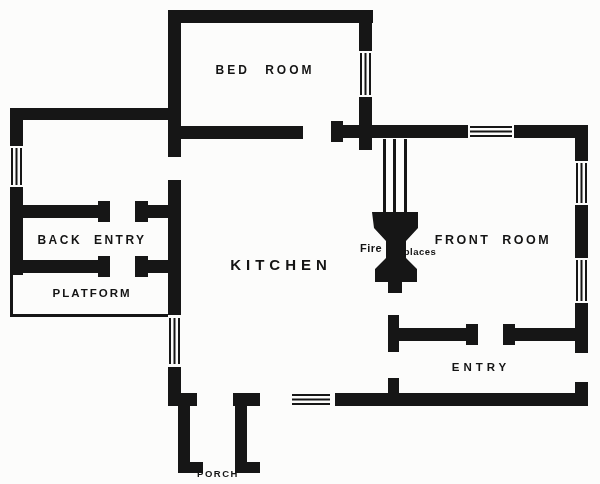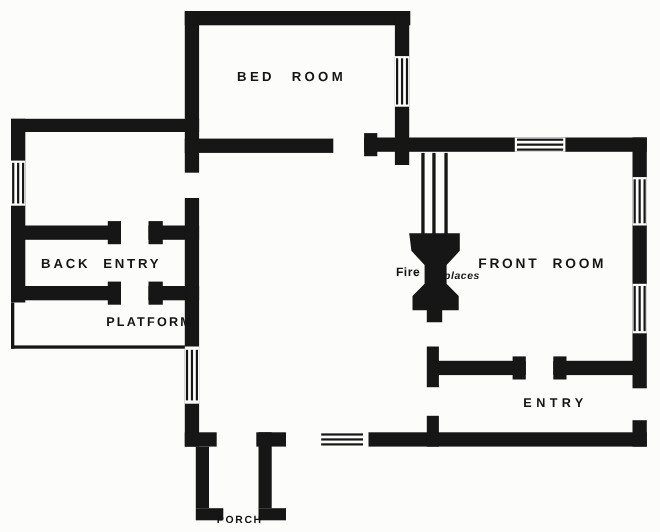--- a/index.html
+++ b/index.html
@@ -10,27 +10,27 @@
   }
   #plan-svg{position:absolute;left:0;top:0;}
   .room-label{
     position:absolute;transform:translate(-50%,-50%);
     font-weight:bold;color:#141414;white-space:nowrap;
     letter-spacing:2.5px;word-spacing:6px;font-size:12px;
   }
   .lbl-bed{left:265px;top:70px;letter-spacing:3px;word-spacing:9px;}
   .lbl-backroom{left:88px;top:166px;}
   .lbl-backentry{left:92px;top:240px;}
-  .lbl-platform{left:92px;top:293px;font-size:11.5px;letter-spacing:2px;margin-left:44px;}
+  .lbl-platform{left:92px;top:293px;font-size:11.5px;letter-spacing:2px;}
   .lbl-kitchen{left:281px;top:264px;font-size:15px;letter-spacing:5px;}
   .lbl-front{left:493px;top:240px;font-size:12.5px;}
-  .lbl-entry{left:505px;top:367px;font-size:11.5px;letter-spacing:4px;}
+  .lbl-entry{left:481px;top:367px;font-size:11.5px;letter-spacing:4px;}
   .lbl-porch{left:218px;top:437px;font-size:9.5px;letter-spacing:1.5px;margin-top:36px;}
   .lbl-fire{left:371px;top:248px;font-size:11px;letter-spacing:.5px;}
-  .lbl-places{left:420px;top:251px;font-size:9.5px;letter-spacing:.5px;font-style:italic;}
+  .lbl-places{left:420px;top:251px;font-size:9.5px;letter-spacing:.5px;}
 </style>
 </head>
 <body>
 
 <div id="stage">
 
   <svg id="plan-svg" width="600" height="484" viewBox="0 0 600 484">
 
     <g fill="#161616">
 
@@ -139,19 +139,20 @@
         <rect x="292" y="394" width="38" height="2" fill="#161616"></rect>
         <rect x="292" y="398.5" width="38" height="2" fill="#161616"></rect>
         <rect x="292" y="403" width="38" height="2" fill="#161616"></rect>
       </g>
     </g>
   </svg>
 
   <div class="room-label lbl-bed">BED ROOM</div>
   <div class="room-label lbl-backentry">BACK ENTRY</div>
   <div class="room-label lbl-platform">PLATFORM</div>
+  <div class="room-label lbl-kitchen">KITCHEN</div>
   <div class="room-label lbl-front">FRONT ROOM</div>
   <div class="room-label lbl-entry">ENTRY</div>
   <div class="room-label lbl-porch">PORCH</div>
   <div class="room-label lbl-fire">Fire</div>
   <div class="room-label lbl-places">places</div>
 
 </div>
 
 </body></html>

